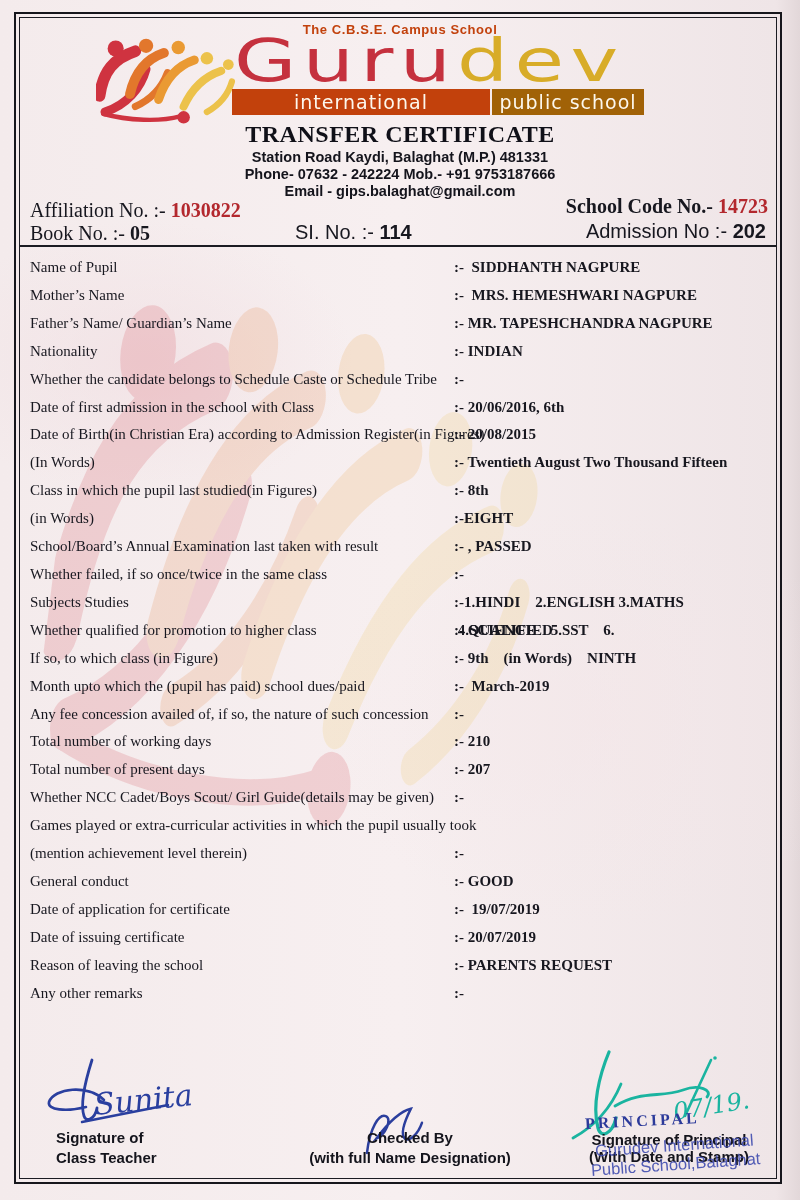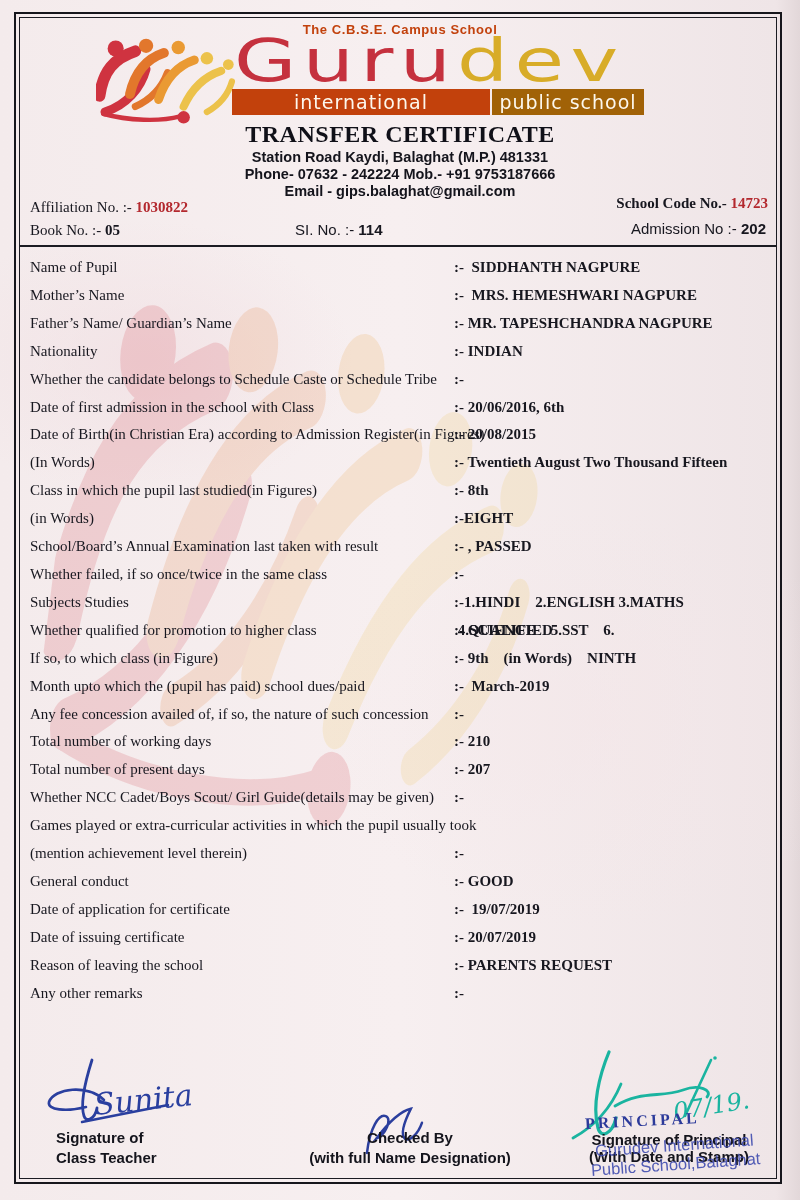--- a/index.html
+++ b/index.html
@@ -25,21 +25,21 @@
   .band{position:absolute;left:232px;top:89px;width:412px;height:26px;display:flex;
     font-family:"DejaVu Sans",sans-serif;font-size:19px;color:#fdf8ee;letter-spacing:1px;line-height:26px;}
   .band .bleft{background:#c2410c;width:258px;text-align:center;}
   .band .bright{background:#a16207;width:152px;text-align:center;margin-left:2px;}
   .cert-title{position:absolute;top:121px;left:0;width:100%;text-align:center;
     font-weight:bold;font-size:24px;letter-spacing:.5px;color:#101018;}
   .addr{position:absolute;left:0;width:100%;text-align:center;
     font-family:"Liberation Sans",sans-serif;font-weight:bold;font-size:14.5px;color:#14141c;}
   .addr1{top:149px;} .addr2{top:166px;} .addr3{top:183px;}
   
-  .meta{font-size:15px;}
+  .meta{font-size:20px;}
   .meta b{font-weight:bold;}
   .num-red{color:#b3282e;font-weight:bold;}
   .m-affil{position:absolute;left:30px;top:199px;}
   .m-code{position:absolute;right:32px;top:195px;font-weight:bold;}
   .m-book{position:absolute;left:30px;top:222px;}
   .m-sl{position:absolute;left:295px;top:221px;font-family:"Liberation Sans",sans-serif;}
   .m-adm{position:absolute;right:34px;top:220px;font-family:"Liberation Sans",sans-serif;}
   .sep{position:absolute;left:20px;right:24px;top:245px;border-top:2px solid #1b1b22;}
   
   .fields{position:absolute;left:30px;top:254px;width:742px;}

